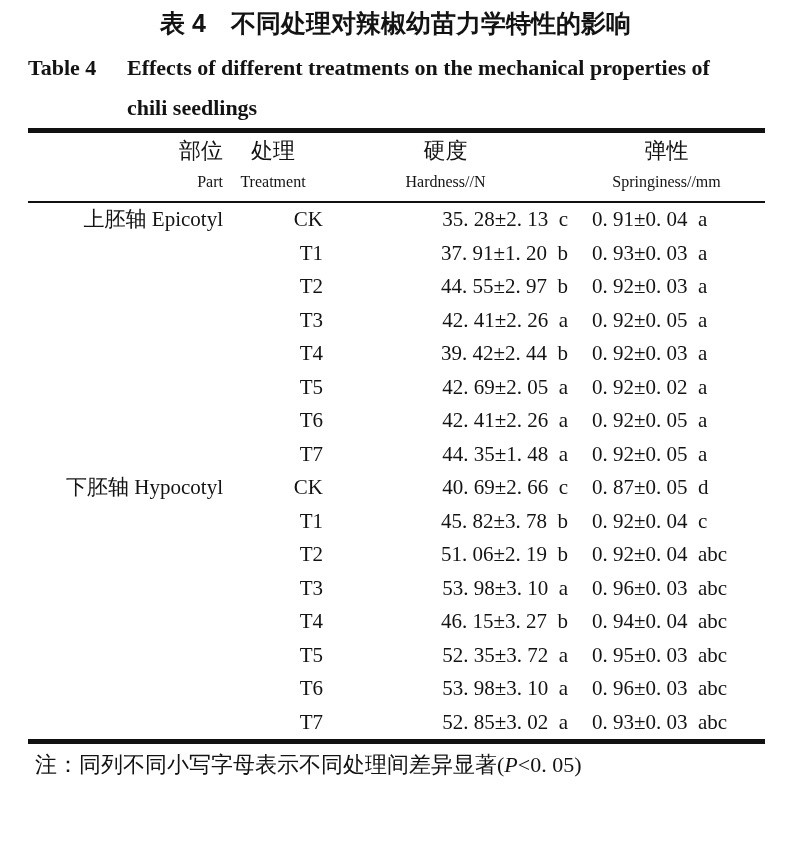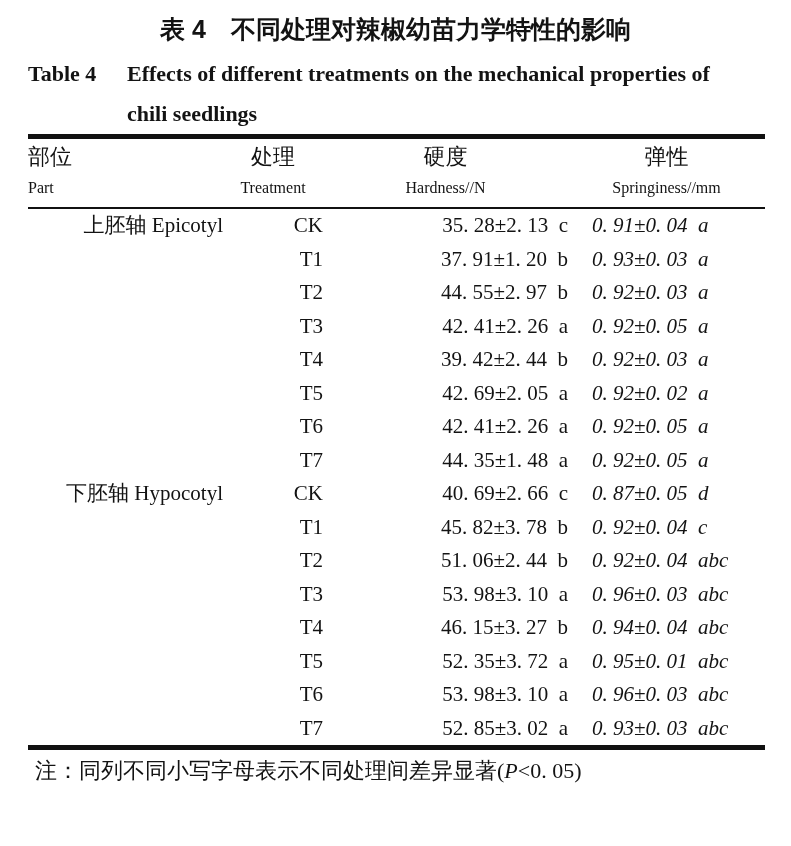--- a/index.html
+++ b/index.html
@@ -8,21 +8,21 @@
     width: 791px; height: 846px;
     background: #ffffff;
     color: #131313;
     font-family: "Liberation Serif", "DejaVu Serif", serif;
     overflow: hidden;
   }
   .page { position: relative; width: 791px; height: 846px; }
 
   
   .title-zh {
-    padding-top: 12px;
+    padding-top: 6px;
     text-align: center;
     font-family: "Liberation Sans", "DejaVu Sans", sans-serif;
     font-weight: bold;
     font-size: 25px;
     line-height: 34px;
   }
   .title-en {
     display: flex;
     margin: 8px 0 0 28px;
     width: 737px;
@@ -48,35 +48,35 @@
   col.c-spring{ width: 197px; }
 
   thead th {
     font-weight: normal;
     border-bottom: 2px solid #111;
     padding: 2px 0 4px 0;
     vertical-align: middle;
   }
   thead th .zh { font-size: 22px; line-height: 32px; }
   thead th .en { font-size: 16px; line-height: 30px; }
-  th.h-part { text-align: left; }
+  th.h-part { text-align: right; }
   th.h-treat, th.h-hard, th.h-spring { text-align: center; margin-top: 28px; }
 
   tbody td {
     font-size: 21px;
     height: 33.5px;
     line-height: 33.5px;
     padding: 0;
     white-space: pre;
     vertical-align: middle;
   }
   td.part-cell   { text-align: right; }
   td.treat-cell  { text-align: right; }
   td.hard-cell   { text-align: right; padding-left: 55px; }
-  td.spring-cell { text-align: left; padding-left: 24px; font-style: italic; }
+  td.spring-cell { text-align: left; padding-left: 24px; }
 
   
   .notes { margin: 5px 0 11px 35px; width: 730px; font-size: 22px; }
   .note-zh { line-height: 32px; }
   .note-en {
     line-height: 32px;
     text-align: justify;
     padding-left: 70px;
     text-indent: -70px;
   }
@@ -178,40 +178,40 @@
         </tr>
         <tr>
           <td class="part-cell"></td>
           <td class="treat-cell">T1</td>
           <td class="hard-cell">45. 82±3. 78  b</td>
           <td class="spring-cell">0. 92±0. 04  c</td>
         </tr>
         <tr>
           <td class="part-cell"></td>
           <td class="treat-cell">T2</td>
-          <td class="hard-cell">51. 06±2. 44  b</td>
+          <td class="hard-cell">51. 06±2. 19  b</td>
           <td class="spring-cell">0. 92±0. 04  abc</td>
         </tr>
         <tr>
           <td class="part-cell"></td>
           <td class="treat-cell">T3</td>
           <td class="hard-cell">53. 98±3. 10  a</td>
           <td class="spring-cell">0. 96±0. 03  abc</td>
         </tr>
         <tr>
           <td class="part-cell"></td>
           <td class="treat-cell">T4</td>
           <td class="hard-cell">46. 15±3. 27  b</td>
           <td class="spring-cell">0. 94±0. 04  abc</td>
         </tr>
         <tr>
           <td class="part-cell"></td>
           <td class="treat-cell">T5</td>
           <td class="hard-cell">52. 35±3. 72  a</td>
-          <td class="spring-cell">0. 95±0. 01  abc</td>
+          <td class="spring-cell">0. 95±0. 03  abc</td>
         </tr>
         <tr>
           <td class="part-cell"></td>
           <td class="treat-cell">T6</td>
           <td class="hard-cell">53. 98±3. 10  a</td>
           <td class="spring-cell">0. 96±0. 03  abc</td>
         </tr>
         <tr>
           <td class="part-cell"></td>
           <td class="treat-cell">T7</td>

